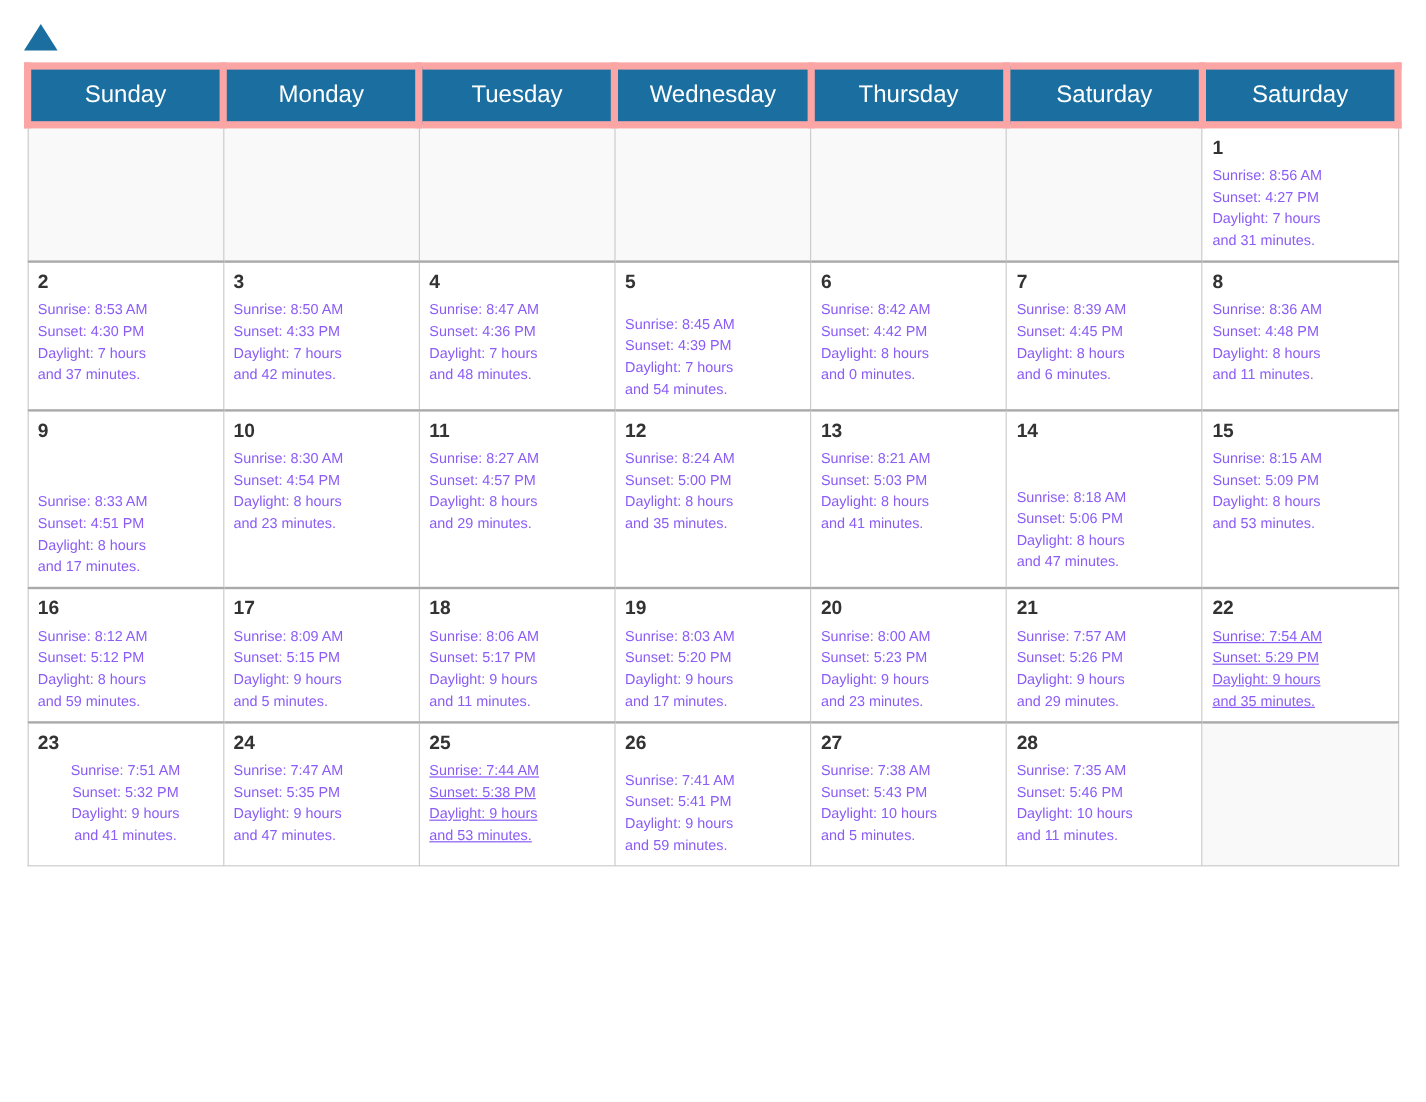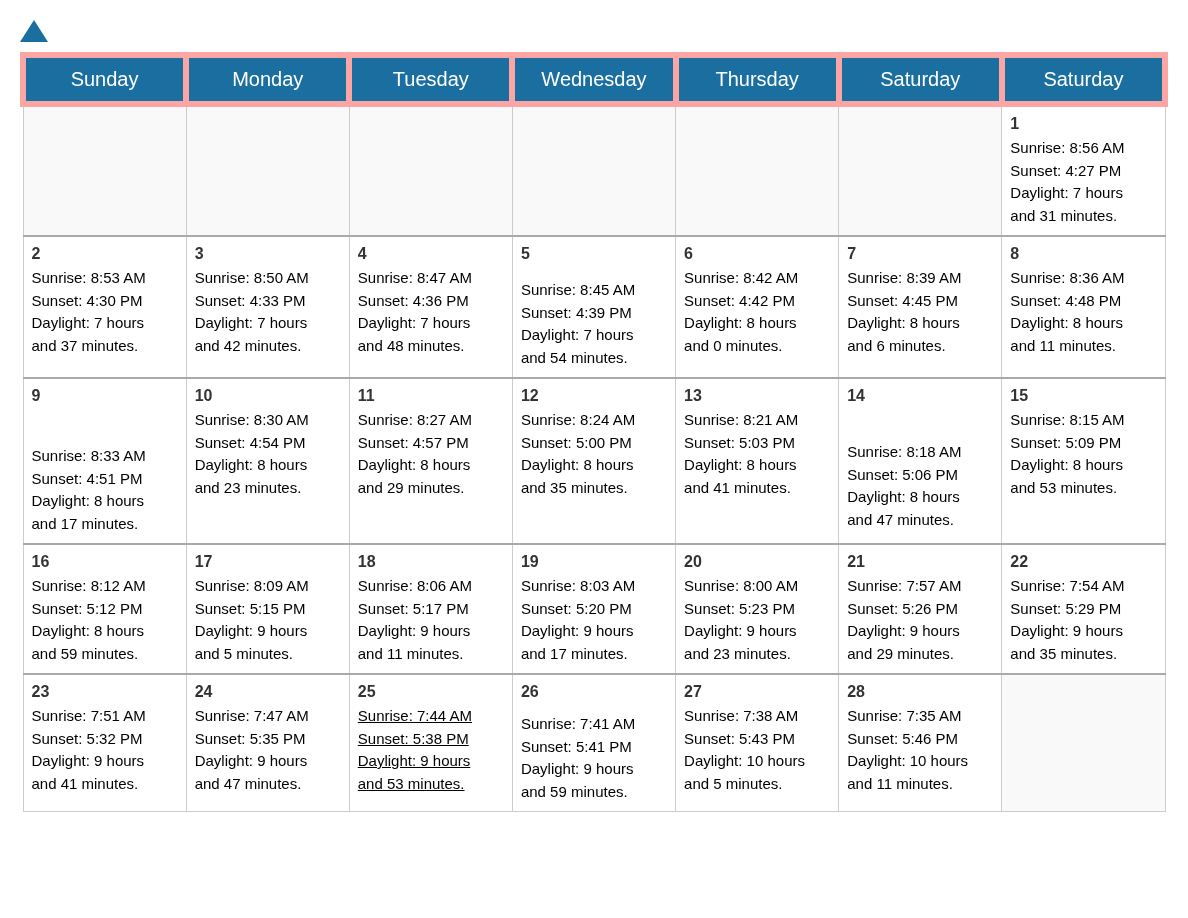--- a/index.html
+++ b/index.html
@@ -82,23 +82,23 @@
     .calendar td.empty {
       background: #f9f9f9;
     }
     .day-number {
       font-size: 16px;
       font-weight: bold;
       margin-bottom: 4px;
       display: block;
     }
     .day-info {
-      font-size: 15px;
+      font-size: 12px;
       line-height: 1.5;
-      color: #000000;
+      color: #8b5cf6;
     }
     tr.week-row td {
       border-top: 2px solid #aaa;
     }
   </style>
 </head>
 <body>
 
 <div class="header">
   <div class="logo">
@@ -282,30 +282,30 @@
         </td>
         <td>
           <span class="day-number">21</span>
           <div class="day-info" style="white-space: pre-line;">Sunrise: 7:57 AM
 Sunset: 5:26 PM
 Daylight: 9 hours
 and 29 minutes.</div>
         </td>
         <td>
           <span class="day-number">22</span>
-          <div class="day-info" style="white-space: pre-line;">Sunrise: 7:54 AM
+          <div class="day-info" style="white-space: pre-line; text-decoration: underline;">Sunrise: 7:54 AM
 Sunset: 5:29 PM
 Daylight: 9 hours
 and 35 minutes.</div>
         </td>
       </tr>
       <tr class="week-row">
         <td>
           <span class="day-number">23</span>
-          <div class="day-info" style="white-space: pre-line;">Sunrise: 7:51 AM
+          <div class="day-info" style="white-space: pre-line; text-align: center;">Sunrise: 7:51 AM
 Sunset: 5:32 PM
 Daylight: 9 hours
 and 41 minutes.</div>
         </td>
         <td>
           <span class="day-number">24</span>
           <div class="day-info" style="white-space: pre-line;">Sunrise: 7:47 AM
 Sunset: 5:35 PM
 Daylight: 9 hours
 and 47 minutes.</div>

